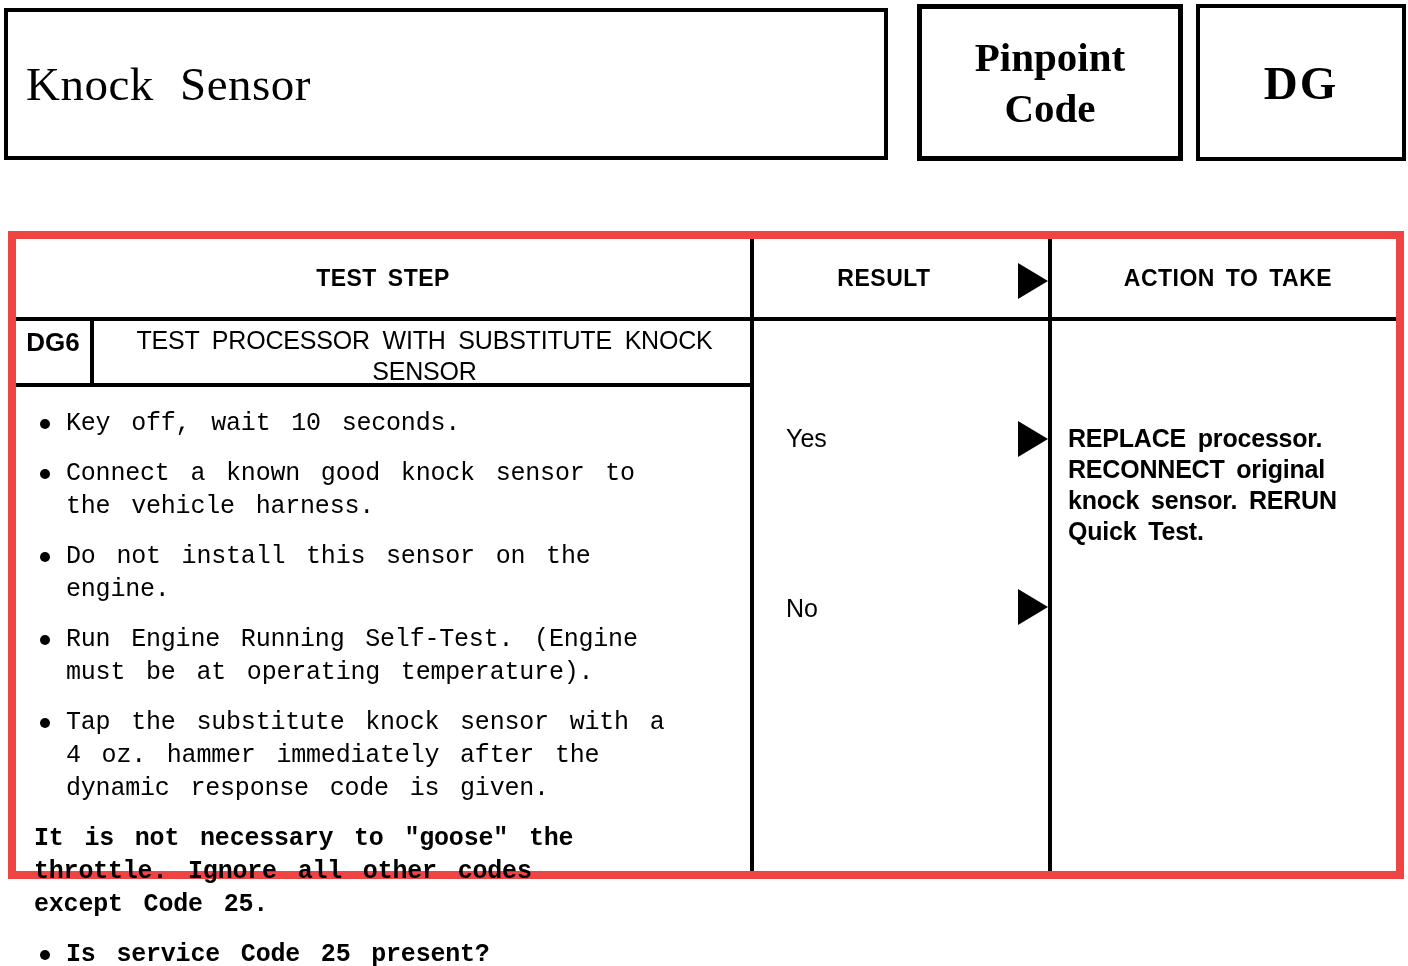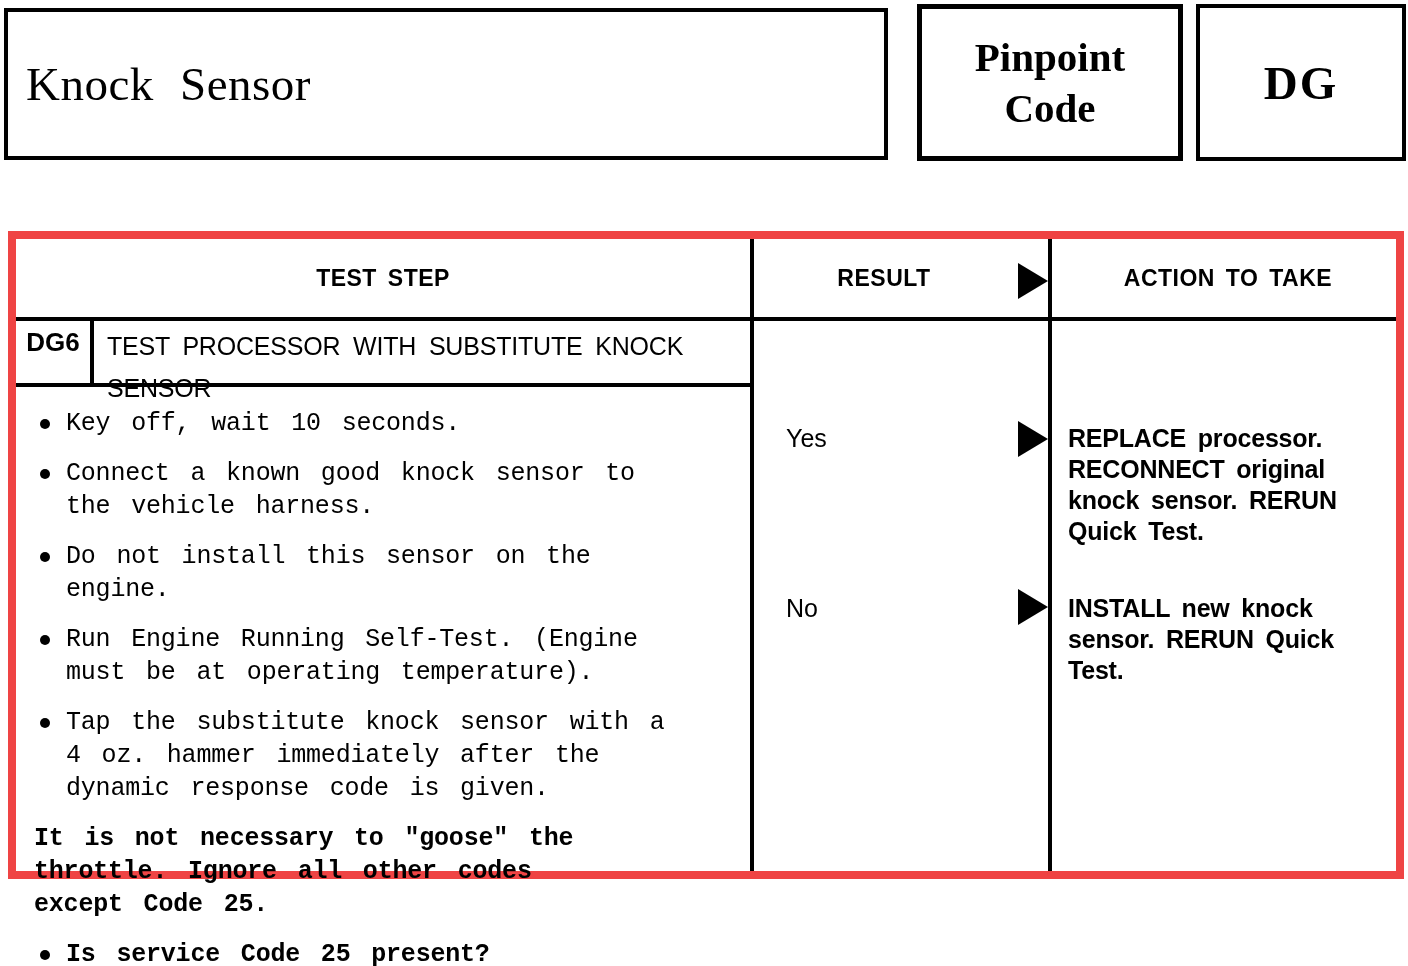--- a/index.html
+++ b/index.html
@@ -71,21 +71,21 @@
 
   
   .steprow {
     position:absolute; left:0; top:82px; width:734px; height:66px;
     border-bottom:4px solid #000; display:flex;
   }
   .stepid {
     flex:0 0 78px; border-right:4px solid #000;
     font-weight:bold; font-size:26px; text-align:center; padding-top:6px;
   }
-  .steptitle { padding:4px 0 0 13px; font-size:25px; line-height:42px; letter-spacing:-0.2px; word-spacing:6px; }
+  .steptitle { padding:4px 0 0 13px; font-size:25px; line-height:31px; letter-spacing:-0.2px; word-spacing:6px;text-align:center; }
   .steptitle span { display:inline-block; max-width:635px; }
 
   
   .steps {
     position:absolute; left:0; top:136px; width:730px; height:604px;
     padding:32px 0 0 14px; font-size:25px; letter-spacing:-0.2px;font-family:Liberation Mono, monospace;
   }
   .bullet { display:flex; margin-bottom:17px; line-height:33px; word-spacing:6px; }
   .bullet .dot {
     flex:0 0 auto; width:10px; height:10px; border-radius:50%;
@@ -186,18 +186,15 @@
     </div>
 
     <div class="result-label result-yes">Yes</div>
     <div class="arrow arrow-yes"></div>
     <div class="result-label result-no">No</div>
     <div class="arrow arrow-no"></div>
 
     <div class="action action-yes">
       <span>REPLACE processor. RECONNECT original knock sensor. RERUN Quick Test.</span>
     </div>
-    <div class="action action-no">
-      <span>INSTALL new knock sensor. RERUN Quick Test.</span>
-    </div>
 
   </div>
 </div>
 
 </body></html>

